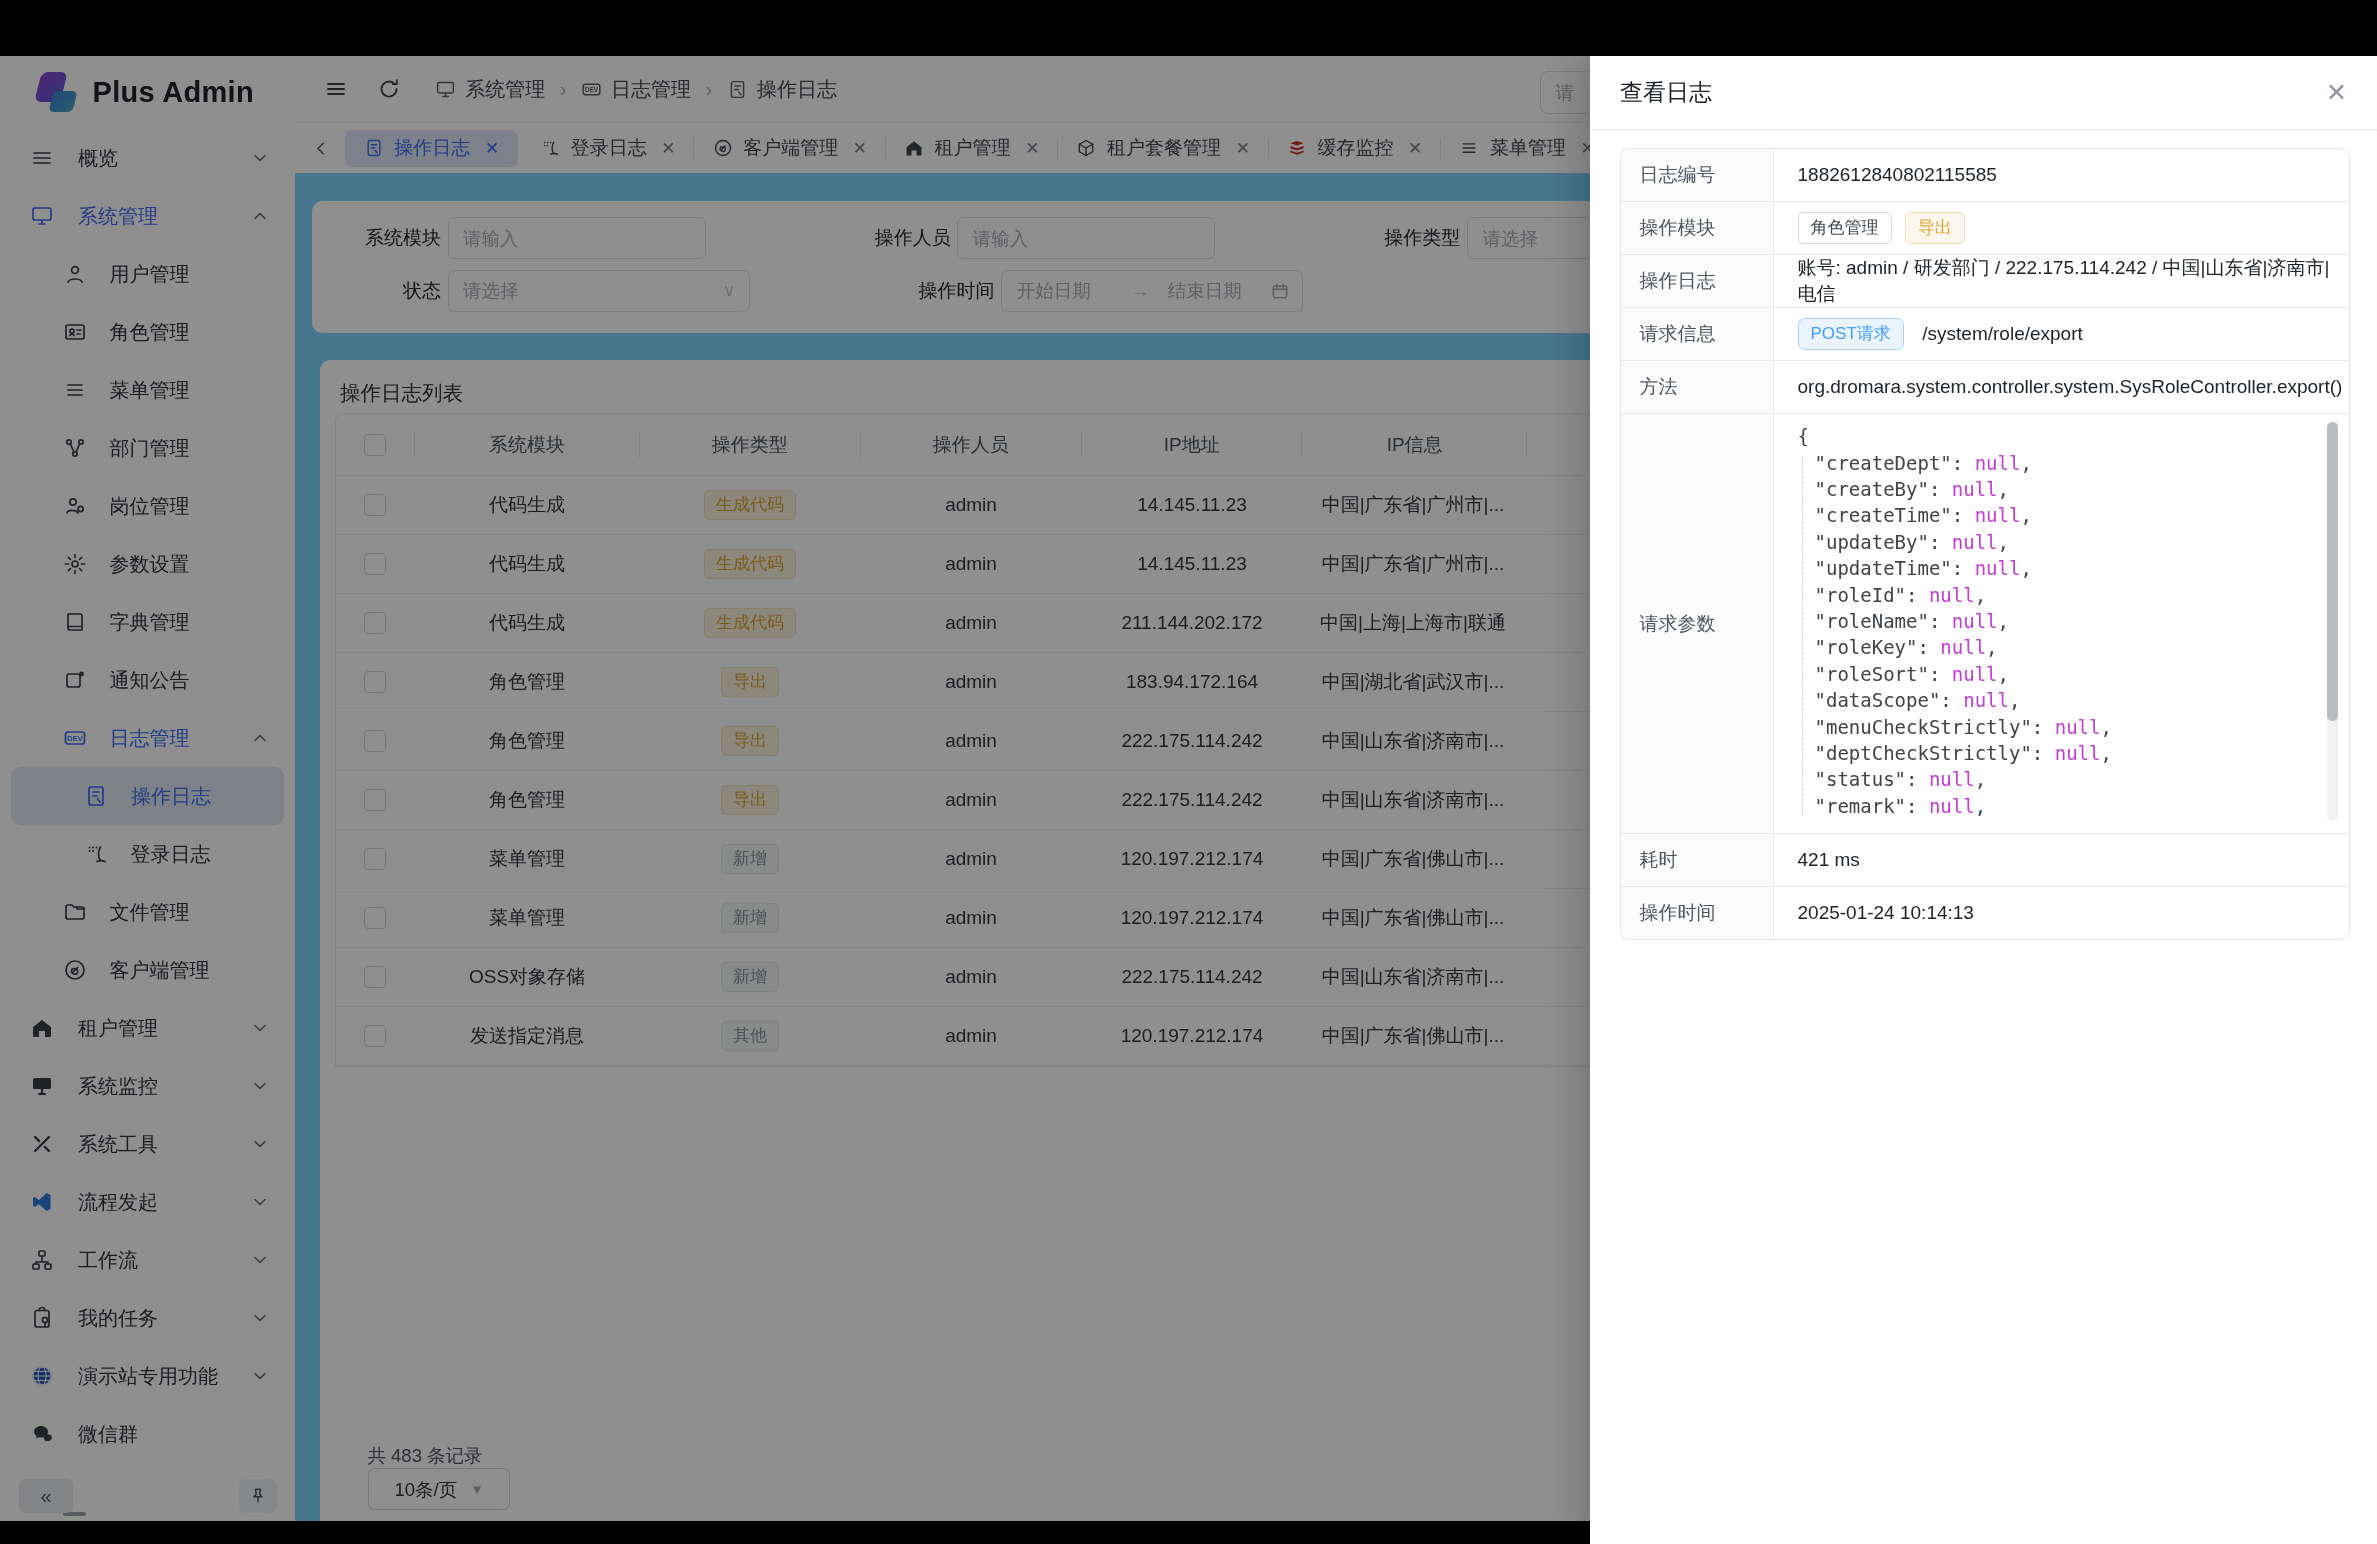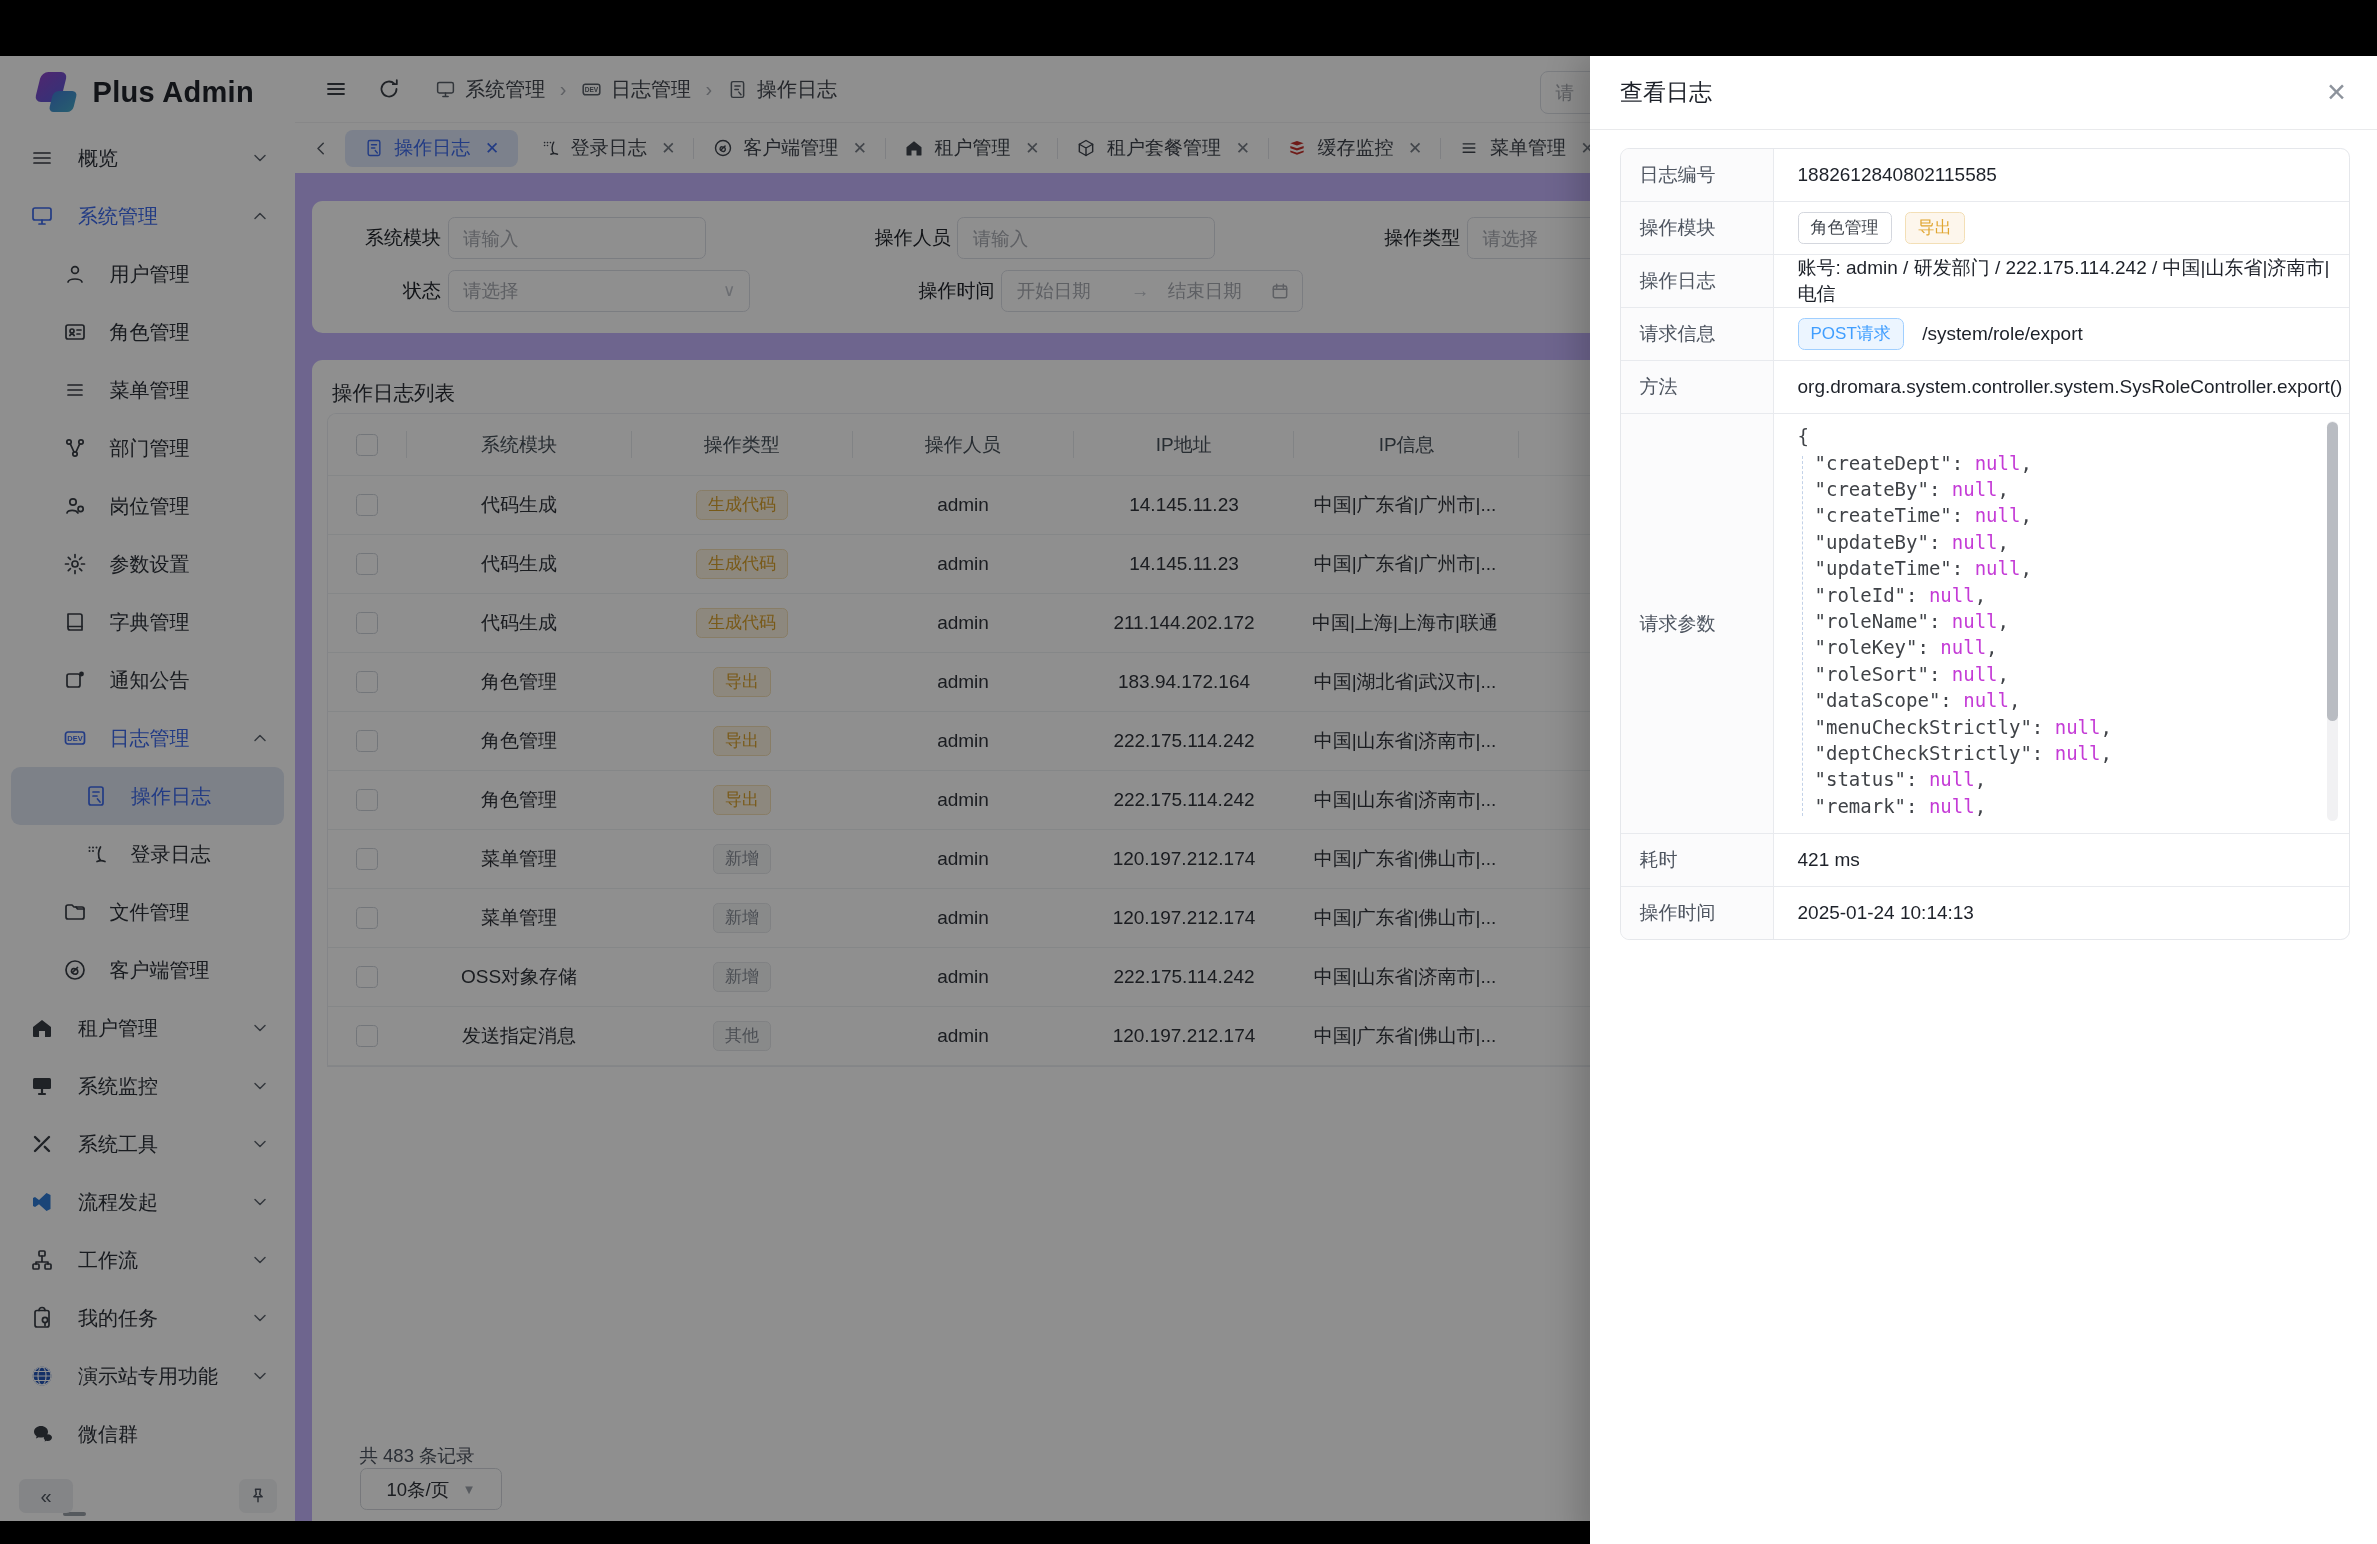--- a/index.html
+++ b/index.html
@@ -49,33 +49,33 @@
   .tabbar{position:absolute;left:0;top:67px;right:0;height:50px;background:#fff;border-bottom:0.7px solid #e6e8ec;display:flex;align-items:center;}
   .tab-scroll{margin:0 9.2px 0 16px;color:#595f68;display:inline-flex;}
   .tab-scroll svg{width:21px;height:21px;}
   .tab{display:flex;align-items:center;height:37px;padding:0 18.5px;font-size:19px;color:#3f444d;position:relative;gap:10.6px;white-space:nowrap;}
   .tab svg{width:20px;height:20px;}
   .tab .tclose{font-size:17px;color:#777d86;margin-left:4px;}
   .tab:not(.active):not(.partial)::after{content:"";position:absolute;right:0;top:8px;bottom:8px;width:0.7px;background:#e3e5e9;}
   .tab.active{background:#dde6f9;border-radius:8px;color:#3d6aeb;margin:0 4px;}
   .tab.active .tclose{color:#3d6aeb;}
   .tab.partial{overflow:hidden;width:32px;padding-right:0;}
-  .content{position:absolute;left:0;top:117px;right:0;bottom:0;background:#c4b5fd;}
+  .content{position:absolute;left:0;top:117px;right:0;bottom:0;background:#7dd3fc;}
   .card{position:absolute;background:#fff;border-radius:10.6px;}
   .filter-card{left:17px;top:28px;width:1413px;height:132px;}
   .f-row{display:flex;align-items:center;height:42px;margin-top:16px;}
   .f-row.r2{margin-top:10.6px;}
   .f-label{width:129px;text-align:right;font-size:19px;color:#21252b;font-weight:500;flex:0 0 auto;}
   .inp{margin-left:6.6px;width:271px;height:40px;border:1.3px solid #dcdfe6;border-radius:6.6px;display:flex;align-items:center;padding:0 14.5px;position:relative;background:#fff;}
   .ph{color:#a8abb2;font-size:18.5px;}
   .inp .caret{position:absolute;right:13.2px;color:#c0c4cc;font-size:17px;}
   .gap2{margin-left:116px;}
   .range .arrow{color:#c0c4cc;margin:0 18.5px 0 40px;font-size:18.5px;}
   .range svg{position:absolute;right:12px;width:20px;height:20px;color:#a8abb2;}
-  .table-card{left:17px;top:187px;width:1413px;bottom:0;border-bottom-left-radius:0;border-bottom-right-radius:0;}
+  .table-card{left:25px;top:187px;width:1413px;bottom:0;border-bottom-left-radius:0;border-bottom-right-radius:0;}
   .tc-title{padding:18.5px 0 0 20px;font-size:20.5px;color:#2b2f36;}
   .tbl{position:absolute;left:14.5px;right:0;top:53px;border:0.7px solid #ebeef2;border-radius:9.2px 0 0 0;border-right:none;overflow:hidden;}
   .trow{display:flex;align-items:stretch;border-bottom:0.7px solid #eef0f3;background:#fff;}
   .trow.head{height:61px;}
   .trow.body{height:58px;}
   .tcell{display:flex;align-items:center;justify-content:center;font-size:19px;color:#30343b;}
   .trow.head .tcell{color:#475059;font-weight:500;position:relative;}
   .trow.head .tcell:not(:last-child)::after{content:"";position:absolute;right:0;top:17px;bottom:17px;width:0.7px;background:#e7eaee;}
   .ckbox{width:20px;height:20px;border:1.3px solid #ced3da;border-radius:4.6px;background:#fff;}
   .badge{padding:4px 10.6px;border-radius:5.3px;font-size:17px;border:0.7px solid;line-height:1.2;}

